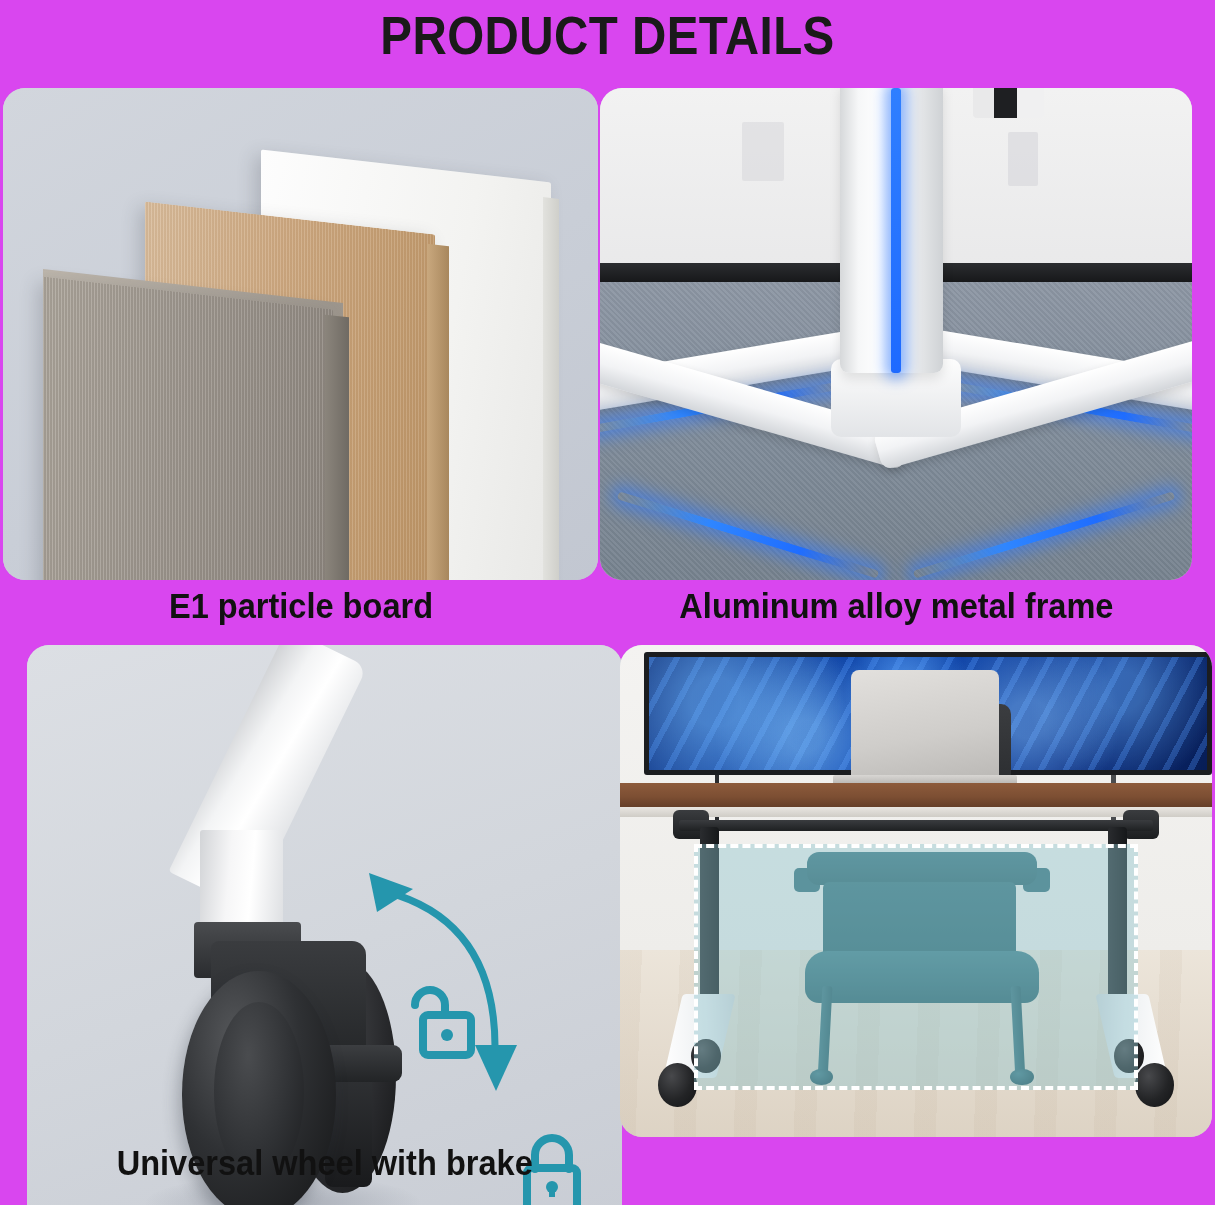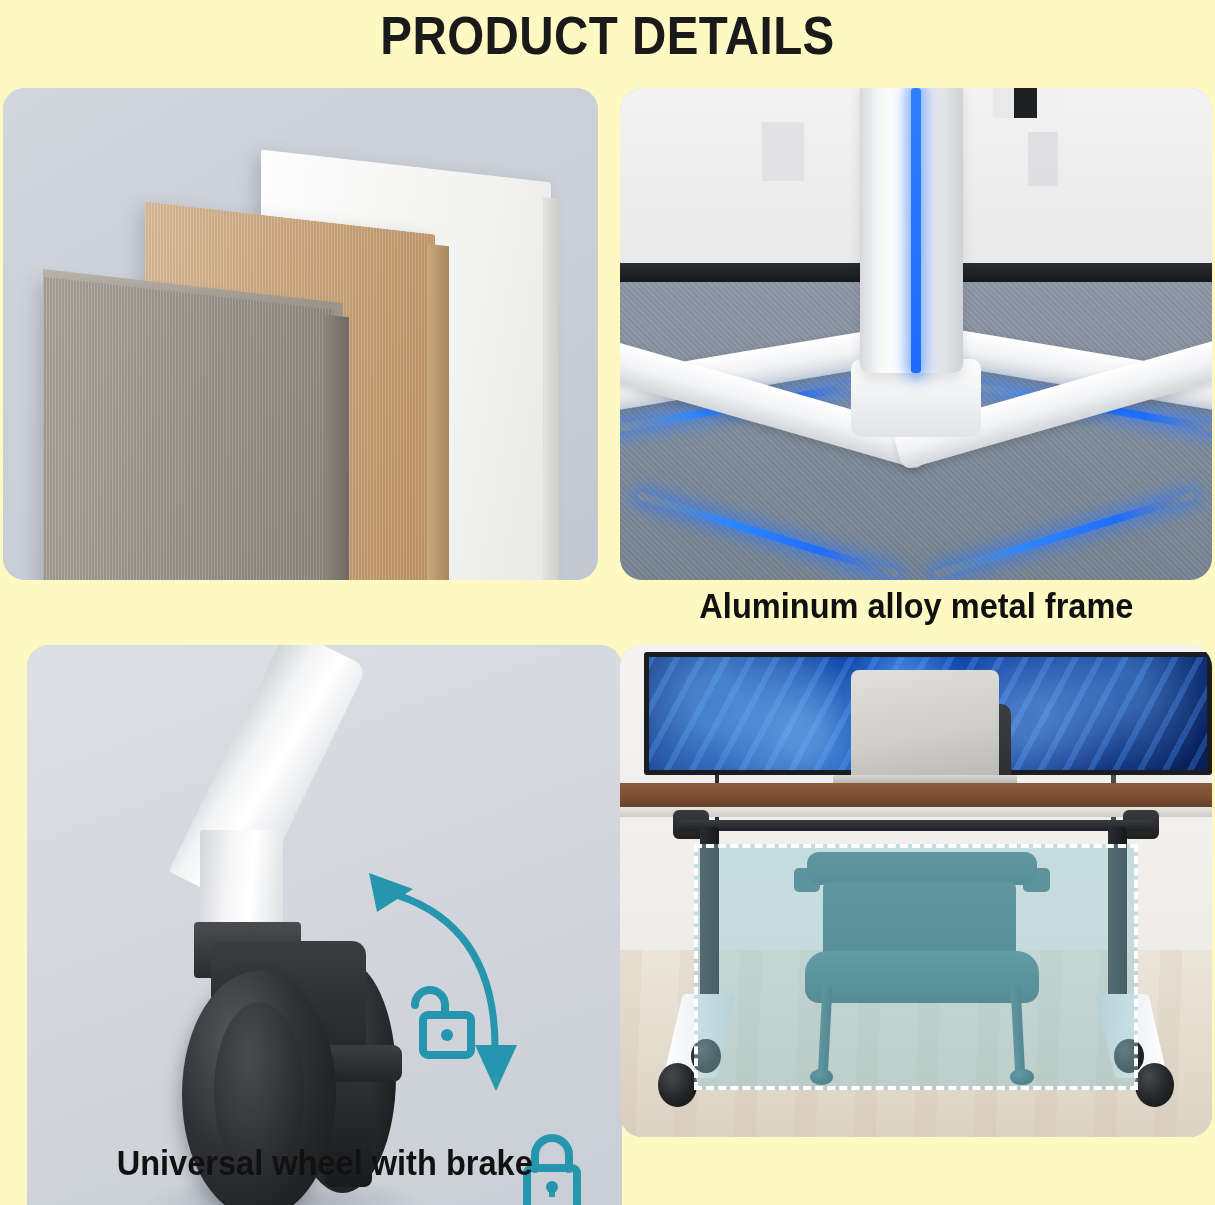--- a/index.html
+++ b/index.html
@@ -5,38 +5,38 @@
   html, body {
     margin: 0; padding: 0;
     background: #ffffff;
   }
   body {
     width: 1215px; height: 1205px;
     font-family: "Liberation Sans", "DejaVu Sans", sans-serif;
     overflow: hidden;
     position: relative;
   }
-  .page { position: relative; width: 1215px; height: 1205px; background: #fef9c3; }
+  .page { position: relative; width: 1215px; height: 1205px; background: #d946ef; }
 
   
   .title {
     position: absolute; left: 0; top: 0; width: 1215px; height: 70px;
     display: flex; align-items: center; justify-content: center;
     font-size: 54px; font-weight: 700; letter-spacing: 0.5px;
     color: #1a1a1a;
     font-family: "Liberation Sans Narrow", "Liberation Sans", sans-serif;
     transform: scaleX(0.88); transform-origin: center center;
     white-space: nowrap;
   }
 
   
   .grid { position: absolute; left: 0; top: 78px; width: 1215px; height: 1127px; }
   .cell { position: absolute; }
   .cell-tl { left: 3px;   top: 10px;  width: 595px; height: 492px; }
-  .cell-tr { left: 620px; top: 10px;  width: 592px; height: 492px; }
+  .cell-tr { left: 600px; top: 10px;  width: 592px; height: 492px; }
   .cell-bl { left: 3px;   top: 567px; width: 595px; height: 616px; margin-left: 24px; }
   .cell-br { left: 620px; top: 567px; width: 592px; height: 492px; }
 
   .photo {
     position: absolute; left: 0; top: 0; width: 100%; height: 100%;
     border-radius: 22px; overflow: hidden;
     background: #ccd0d8;
   }
   .caption {
     position: absolute; left: 0; width: 100%;
@@ -396,20 +396,23 @@
       <div class="photo">
         <div class="p1-bg"></div>
         <div class="board b-white"></div>
         <div class="b-white-edge"></div>
         <div class="board b-oak"></div>
         <div class="b-oak-edge"></div>
         <div class="b-gray-top"></div>
         <div class="board b-gray"></div>
         <div class="b-gray-edge"></div>
       </div>
+      <div class="caption">
+        <span>E1 particle board</span>
+      </div>
     </div>
 
     <div class="cell cell-tr">
       <div class="photo">
         <div class="p2-wall"></div>
         <div class="p2-wall-obj3"></div>
         <div class="p2-wall-obj1"></div>
         <div class="p2-wall-obj2"></div>
         <div class="p2-skirt"></div>
         <div class="p2-floor"></div>

